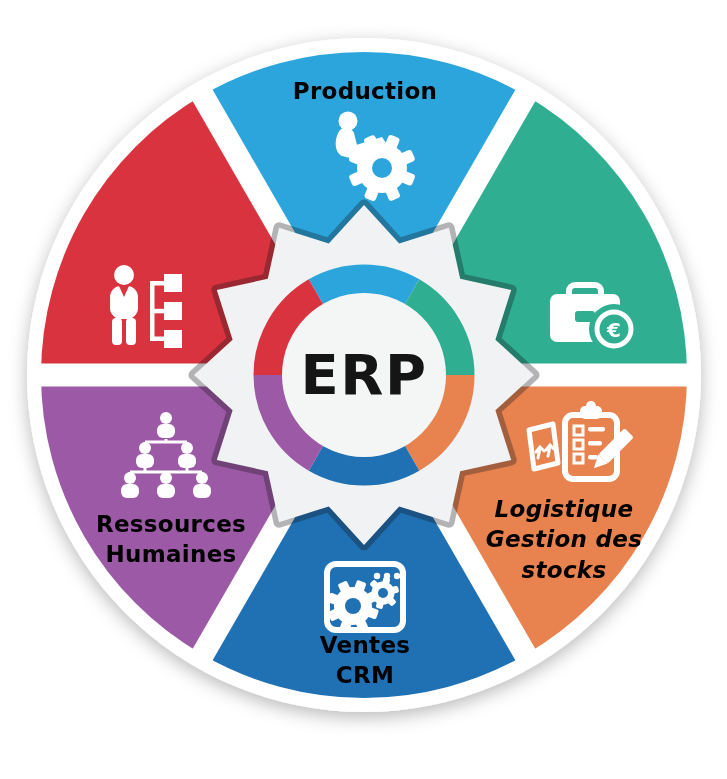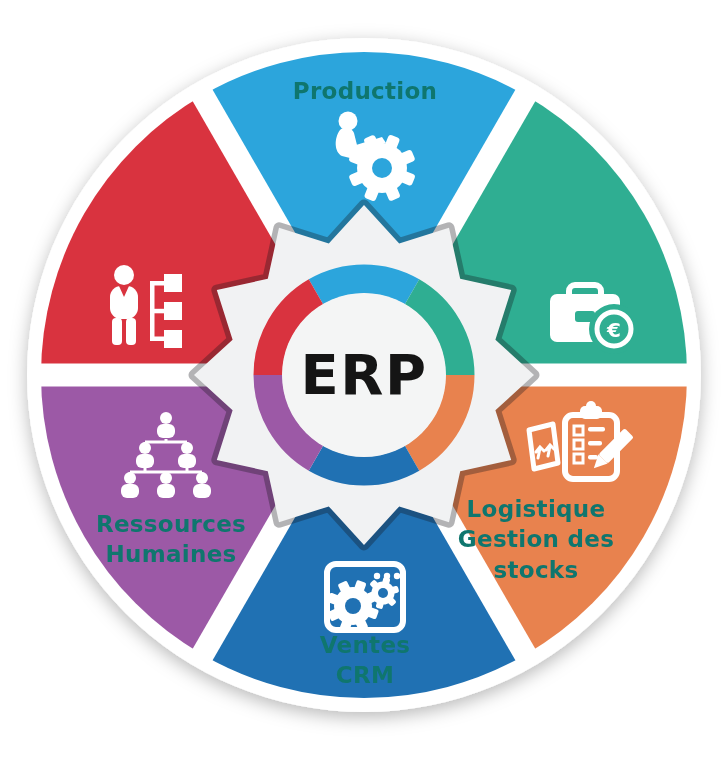--- a/index.html
+++ b/index.html
@@ -1,19 +1,19 @@
 <!DOCTYPE html>
 <html><head>
 <meta charset="utf-8">
 <style>
   html,body{margin:0;padding:0;background:#ffffff;}
   .stage{position:relative;width:727px;height:779px;background:#ffffff;overflow:hidden;
          font-family:"DejaVu Sans",sans-serif;}
   .stage svg{position:absolute;left:0;top:0;}
-  .seg-label{position:absolute;transform:translate(-50%,-50%);color:#0f766e;font-weight:700;
+  .seg-label{position:absolute;transform:translate(-50%,-50%);color:#000000;font-weight:700;
              font-size:23px;line-height:1.32;text-align:center;white-space:pre-line;
              letter-spacing:.3px;pointer-events:none;}
   .erp-label{position:absolute;transform:translate(-50%,-50%);color:#151515;font-weight:700;
              font-size:56px;letter-spacing:1.5px;text-align:right;pointer-events:none;}
 </style>
 </head>
 <body>
 
 <div class="stage">
   <svg width="727" height="779" viewBox="0 0 727 779">
@@ -166,21 +166,21 @@
       <rect x="-1" y="-30" width="14" height="4.5"></rect>
       <rect x="-1" y="-2.2" width="14" height="4.5"></rect>
       <rect x="-1" y="25.5" width="14" height="4.5"></rect>
       <rect x="13" y="-37" width="18" height="18"></rect>
       <rect x="13" y="-9" width="18" height="18"></rect>
       <rect x="13" y="19" width="18" height="18"></rect>
     </g>
   </svg>
 
   <div class="seg-label" style="left:365px;top:91px;">Production</div>
-  <div class="seg-label" style="left:536px;top:540px;">Logistique
+  <div class="seg-label" style="left:564px;top:540px;font-style:italic;">Logistique
 Gestion des
 stocks</div>
   <div class="seg-label" style="left:171px;top:539px;">Ressources
 Humaines</div>
   <div class="seg-label" style="left:365px;top:660px;">Ventes
 CRM</div>
   <div class="erp-label" style="left:364px;top:374px;">ERP</div>
 </div>
 
 </body></html>

